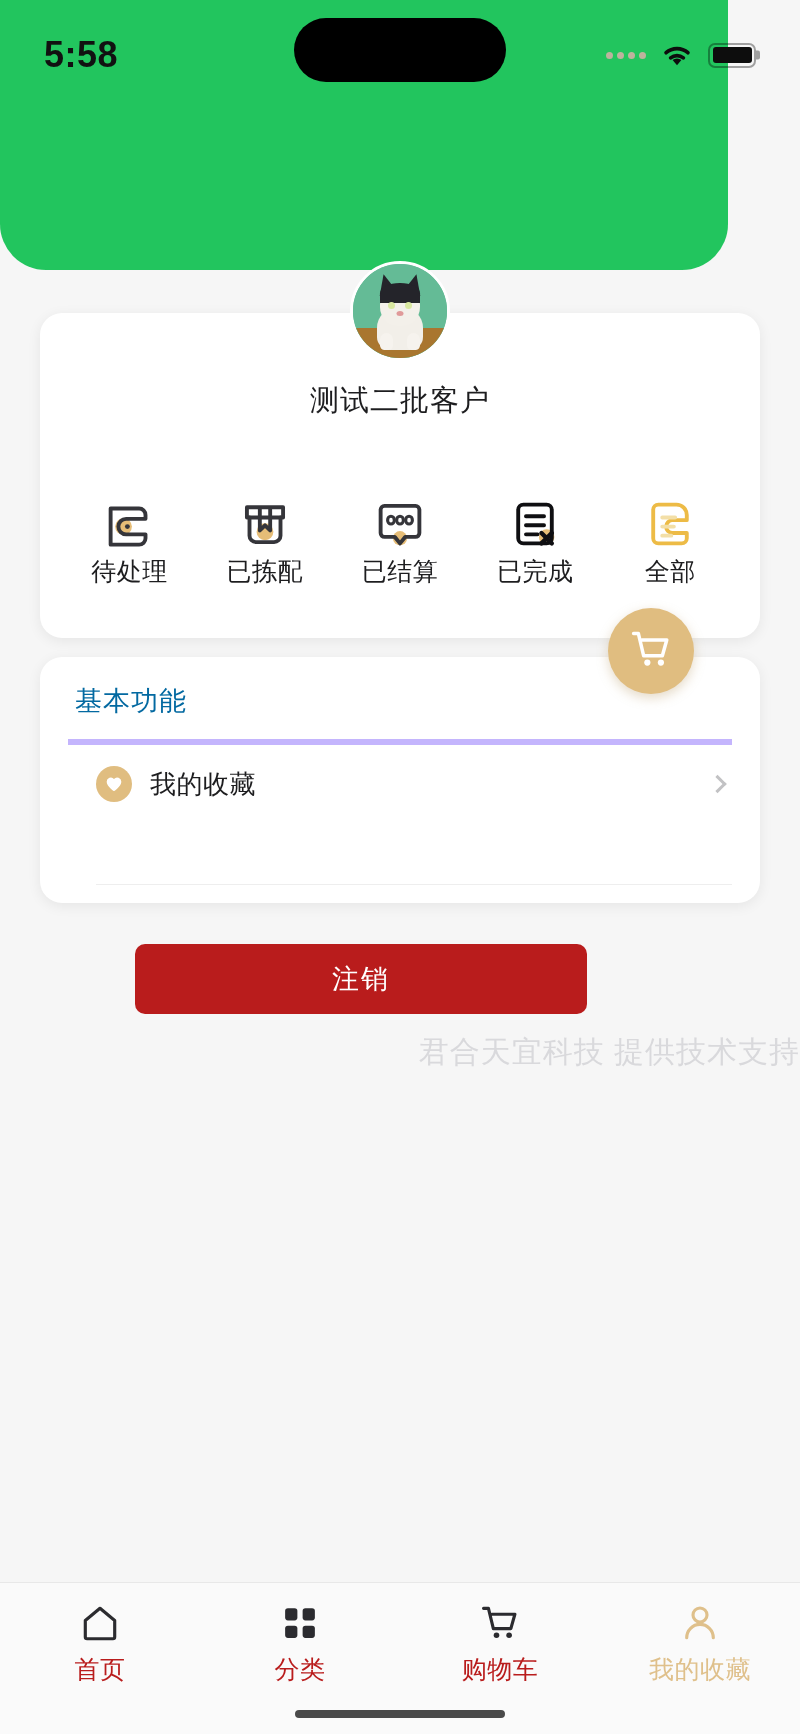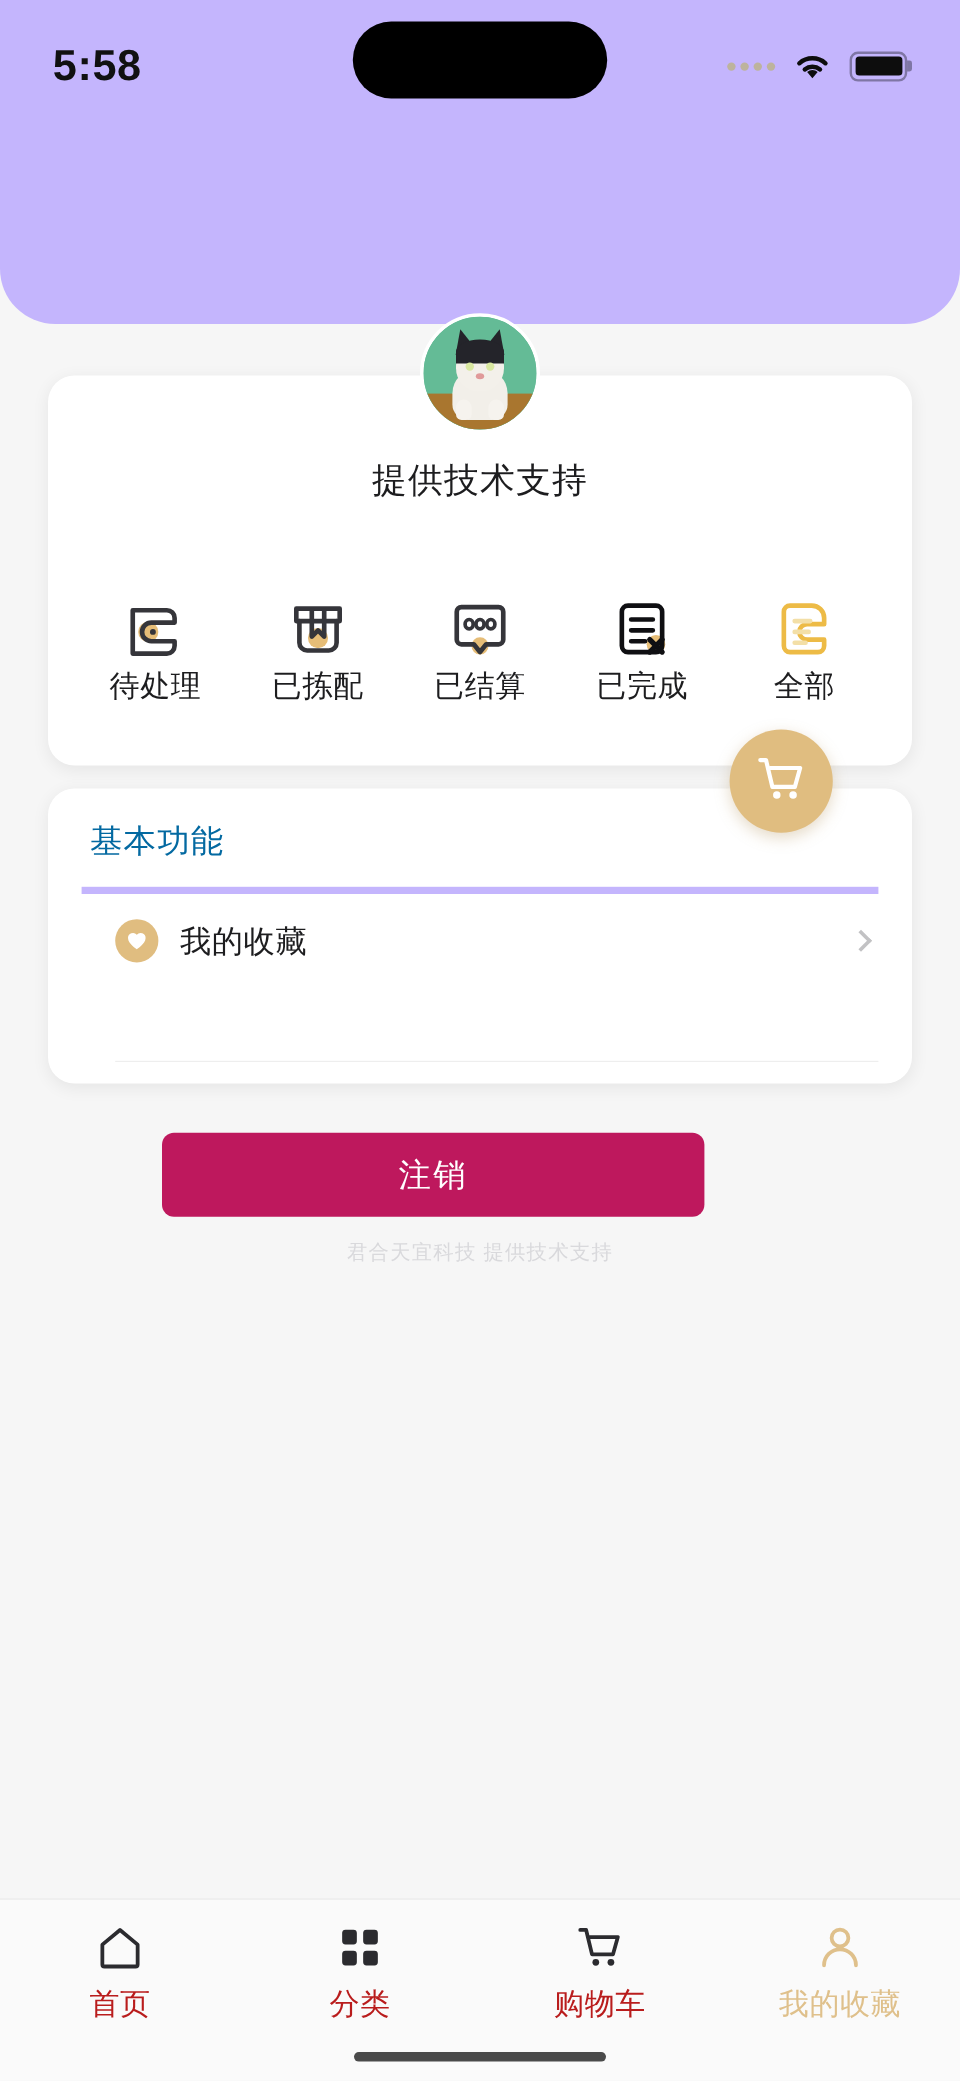--- a/index.html
+++ b/index.html
@@ -6,22 +6,22 @@
   html, body {
     width: 800px; height: 1734px;
     font-family: "Liberation Sans", "DejaVu Sans", sans-serif;
     background: #f5f5f5;
     overflow: hidden;
   }
   .phone { position: relative; width: 800px; height: 1734px; background: #f6f6f6; }
 
   
   .header {
-    position: absolute; top: 0; left: 0; width: 800px; height: 270px;
-    background: #c4b5fd;
+    position: absolute; top: 0; left: 0; width: 728px; height: 270px;
+    background: #22c55e;
     border-bottom-left-radius: 46px; border-bottom-right-radius: 46px; text-decoration: underline;
   }
   .statusbar {
     position: absolute; top: 0; left: 0; width: 800px; height: 110px;
     display: flex; align-items: center; justify-content: space-between;
     padding: 0 44px;
   }
   .sb-time {
     font-size: 36px; font-weight: 700; color: #111; letter-spacing: 0.5px;
     font-family: "Liberation Sans", sans-serif;
@@ -155,27 +155,27 @@
     width: 13px; height: 13px; border-right: 3px solid #c2c2c4; border-top: 3px solid #c2c2c4;
     transform: translateY(-50%) rotate(45deg);
   }
   .func-bottom-line {
     position: absolute; bottom: 18px; left: 56px; right: 28px; height: 1px; background: #eeeeee;
   }
 
   
   .logout-btn {
     position: absolute; left: 135px; top: 944px; width: 452px; height: 70px;
-    background: #be185d; border-radius: 10px;
+    background: #b91c1c; border-radius: 10px;
     display: flex; align-items: center; justify-content: center;
     color: #fff; font-size: 27px; letter-spacing: 2px; text-align: center;
   }
   .footer-note {
-    position: absolute; left: 0; top: 1032px; width: 100%; text-align: center;
-    font-size: 17px; color: #d9d9dc; letter-spacing: 1px;
+    position: absolute; left: 0; top: 1032px; width: 100%; text-align: right;
+    font-size: 30px; color: #d9d9dc; letter-spacing: 1px;
   }
 
   
   .tabbar {
     position: absolute; left: 0; bottom: 0; width: 800px; height: 152px;
     background: #fafafa; border-top: 1px solid #e8e8e8;
     display: flex; align-items: flex-start; padding-top: 18px;
   }
   .tab { flex: 1; display: flex; flex-direction: column; align-items: center; }
   .tab-icon { width: 44px; height: 44px; display:flex; align-items:center; justify-content:center; }
@@ -228,21 +228,21 @@
         <div class="head"></div>
         <div class="headtop"></div>
         <div class="eye-l"></div>
         <div class="eye-r"></div>
         <div class="nose"></div>
         <div class="paw-l"></div>
         <div class="paw-r"></div>
       </div>
     </div>
 
-    <div class="profile-name">提供技术支持</div>
+    <div class="profile-name">测试二批客户</div>
 
     <div class="status-row">
 
       <div class="status-cell">
         <div class="status-icon">
           <svg width="62" height="62" viewBox="0 0 48 48">
             <circle cx="19" cy="26" r="6.5" fill="#e6bd77"></circle>
             <path d="M9 12 h22 a5 5 0 0 1 5 5 v3 h-15 a6 6 0 0 0 0 12 h15 v3 a5 5 0 0 1 -5 5 h-22 z" fill="none" stroke="#35353a" stroke-width="3" stroke-linejoin="round" stroke-linecap="round"></path>
             <circle cx="22" cy="26" r="1.9" fill="#35353a"></circle>
           </svg>

